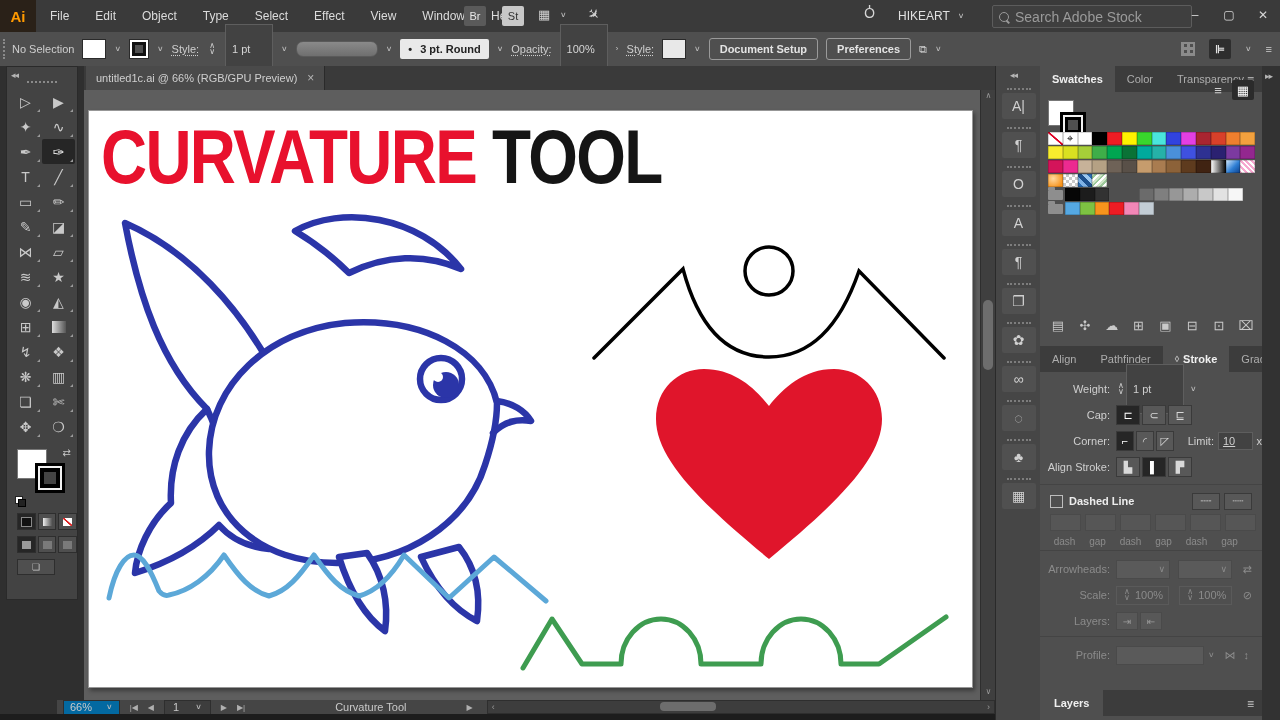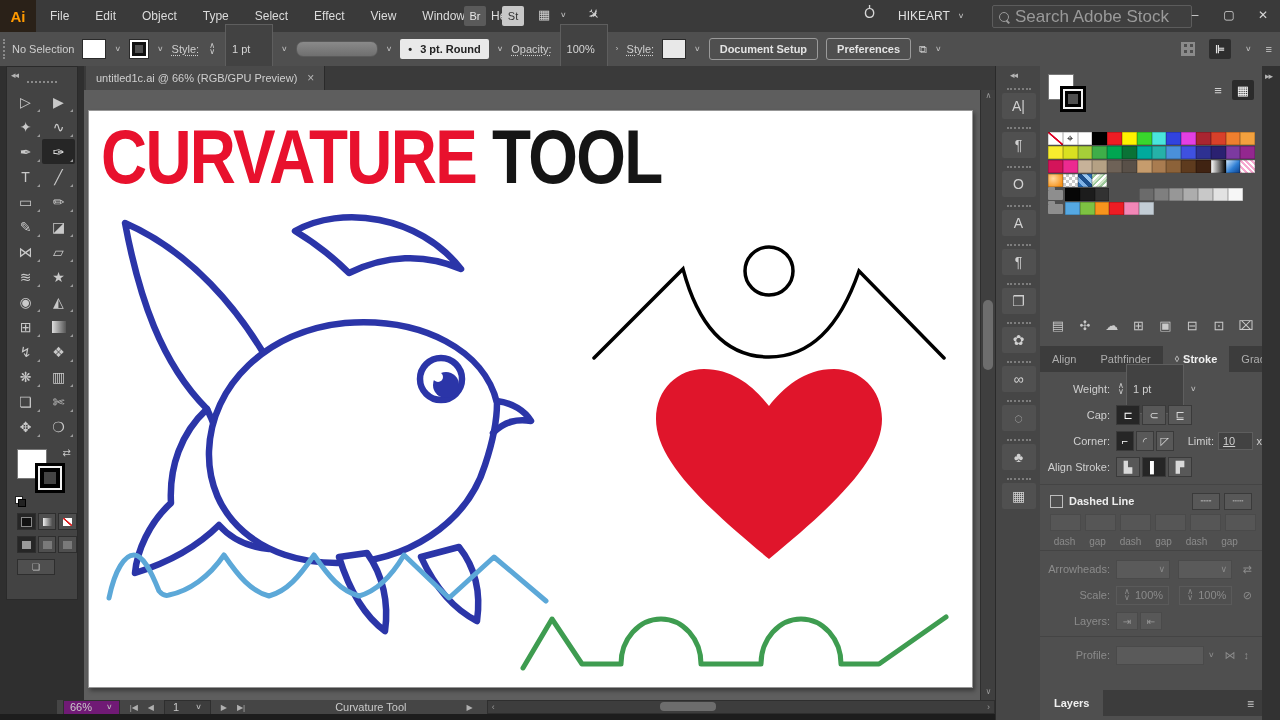--- a/index.html
+++ b/index.html
@@ -17,21 +17,21 @@
     justify-content:center;border-radius:2px;}
   .br-btn{left:464px;background:#5a5a5a;color:#e6e6e6;}
   .st-btn{left:502px;background:#c8c8c8;color:#333;}
   .ws-icon{left:538px;top:7px;color:#cfcfcf;font-size:13px;}
   .ws-chev{left:560px;top:10px;color:#bdbdbd;font-size:9px;}
   .rocket{left:588px;top:6px;color:#cfcfcf;font-size:14px;transform:rotate(45deg);}
   .bulb{left:864px;top:5px;color:#d6d6d6;font-size:14px;transform:rotate(180deg);}
   .account{left:898px;top:0;height:32px;display:flex;align-items:center;gap:8px;color:#e0e0e0;font-size:12px;}
   .chev{font-size:9px;color:#bdbdbd;transform:scaleY(.8);}
   .search-box{left:992px;top:5px;width:186px;height:21px;border:1px solid #5c5c5c;border-radius:2px;
-    display:flex;align-items:center;gap:6px;padding:0 6px;color:#9a9a9a;font-size:17px;background:#3f3f3f;}
+    display:flex;align-items:center;gap:6px;padding:0 6px;color:#9a9a9a;font-size:14px;background:#3f3f3f;}
   .lens{width:8px;height:8px;border:1.5px solid #9a9a9a;border-radius:50%;position:relative;flex:none;}
   .lens::after{content:'';position:absolute;width:4px;height:1.5px;background:#9a9a9a;
     transform:rotate(45deg);left:6px;top:8px;}
   .win-btns{right:0;top:0;height:30px;display:flex;}
   .win-btn{width:34px;height:30px;display:flex;align-items:center;justify-content:center;
     color:#d6d6d6;font-size:12px;}
   
   .control-bar{left:0;top:32px;width:1280px;height:34px;background:#4f4f4f;color:#d6d6d6;
     font-size:11px;border-bottom:1px solid #2a2a2a;text-decoration:underline;}
   .vgrip{left:3px;top:7px;width:3px;height:20px;border-left:2px dotted #8a8a8a;}
@@ -169,21 +169,21 @@
     gap:3px;padding:0 5px;color:#8b8b8b;}
   .abtn{width:20px;height:16px;background:#585858;border:1px solid #4a4a4a;color:#9a9a9a;
     display:flex;align-items:center;justify-content:center;font-size:10px;margin-right:2px;}
   .profile-box{background:#5a5a5a;border:1px solid #4a4a4a;height:17px;width:86px;}
   .layers-bar{position:absolute;left:0;top:624px;width:222px;height:26px;background:#3c3c3c;}
   .layers-tab{position:absolute;left:0;top:0;height:26px;background:#4f4f4f;color:#f0f0f0;font-weight:bold;
     display:flex;align-items:center;padding:0 14px;}
   
   .status-bar{left:57px;top:700px;width:938px;height:14px;background:#454545;color:#c9c9c9;
     font-size:11px;display:flex;align-items:center;}
-  .zoom-box{display:flex;align-items:center;gap:14px;background:#701a75;border:1px solid #2e2e2e;
+  .zoom-box{display:flex;align-items:center;gap:14px;background:#0369a1;border:1px solid #2e2e2e;
     height:13px;padding:0 6px;margin-left:6px;}
   .nav{font-size:8px;color:#b0b0b0;margin-left:10px;}
   .ab-box{display:flex;align-items:center;gap:16px;background:#3d3d3d;border:1px solid #2e2e2e;
     height:13px;padding:0 8px;margin-left:10px;}
   .tool-display{margin-left:90px;}
   .hscroll{position:relative;flex:1;height:12px;background:#3d3d3d;margin-left:14px;border:1px solid #2e2e2e;}
   .hthumb{position:absolute;left:172px;top:1px;width:56px;height:9px;background:#6d6d6d;border-radius:4px;}
   .harrow{position:absolute;top:1px;color:#9a9a9a;font-size:9px;}
   .bottom-edge{left:0;top:714px;width:995px;height:6px;background:#1d1d1d;}
 </style>
@@ -509,20 +509,26 @@
       </div>
       <div class="dock-cell">
         <div class="dock-grip"></div>
         <div class="dock-btn">▦</div>
       </div>
     </div>
 </div>
 
 <div class="abs panels">
 
+  <div class="ptab-bar">
+    <div class="ptab active">Swatches</div>
+    <div class="ptab">Color</div>
+    <div class="ptab">Transparency</div>
+    <span class="pmenu">≡</span>
+  </div>
   <div class="sw-fs">
     <div class="sw-fill"></div>
     <div class="sw-stroke"></div>
   </div>
   <div class="view-btns">
     <span class="view-btn">≡</span>
     <span class="view-btn sel">▦</span>
   </div>
   <div id="swatch-grid">
       <div class="sw-row">

